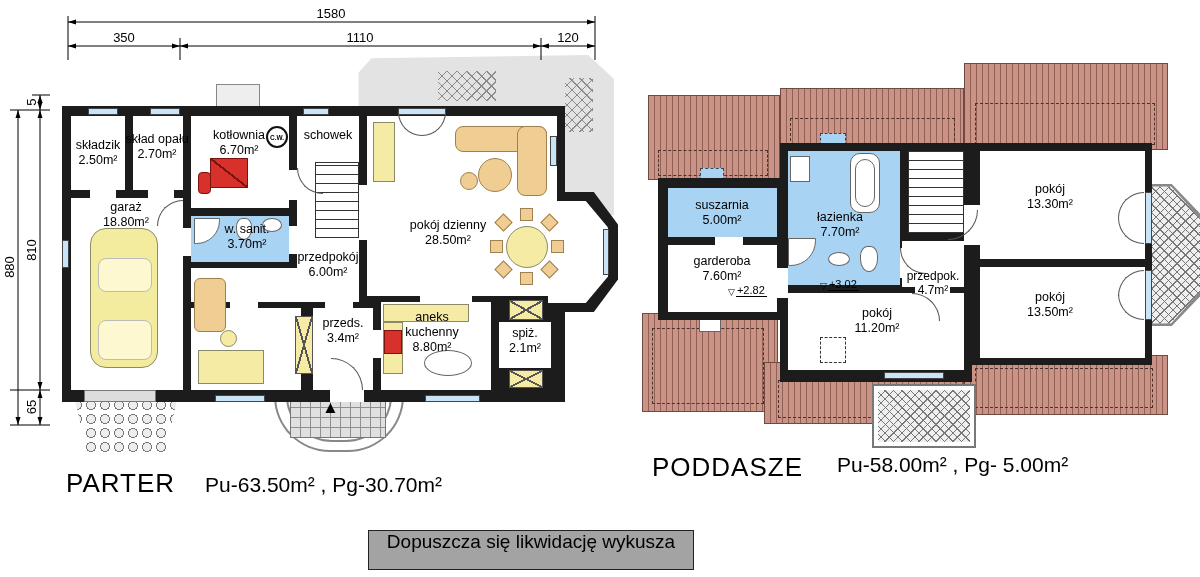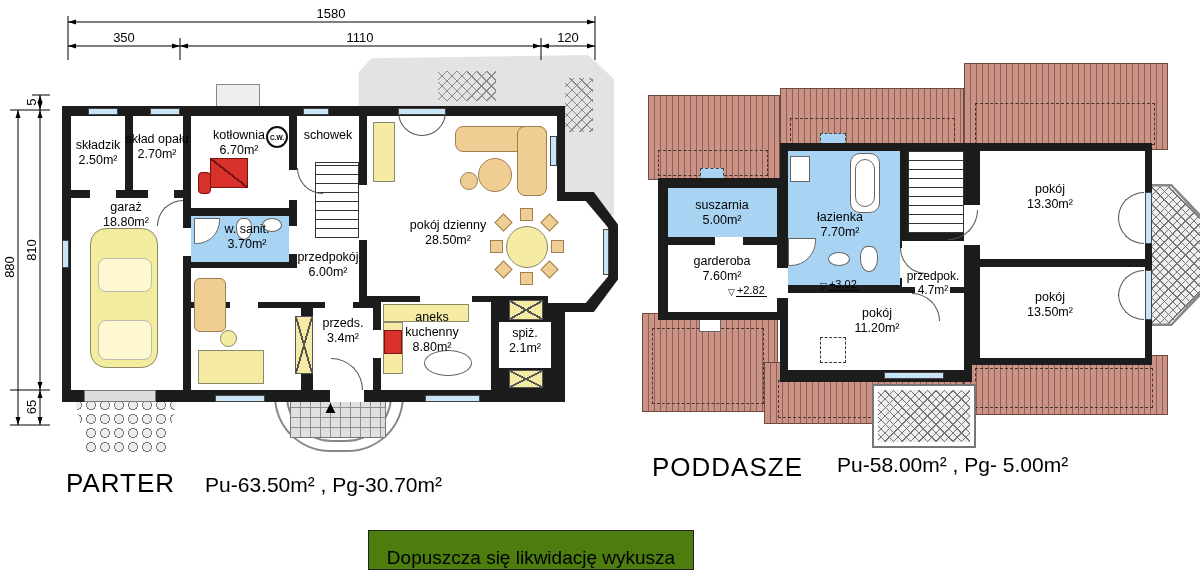--- a/index.html
+++ b/index.html
@@ -57,22 +57,22 @@
   .lvl .tri{font-size:9px;line-height:1;}
   .lvl .vtx{border-bottom:1px solid #000;padding:0 2px 0 1px;font-style:normal;}
   
   .cw{position:absolute;width:22px;height:22px;border:2px solid #111;border-radius:50%;
       display:flex;align-items:center;justify-content:center;font-size:6.5px;font-weight:bold;
       background:#fff;box-sizing:border-box;z-index:40;}
   
   .titlerow{position:absolute;display:flex;align-items:baseline;z-index:50;}
   .bigt{font-size:26px;letter-spacing:1px;}
   .sumt{font-size:21px;}
-  .capbox{position:absolute;border:1.5px solid #222;display:flex;align-items:flex-end;justify-content:center;
-          font-size:19px;z-index:50;background:#4d7c0f;}
+  .capbox{position:absolute;border:1.5px solid #222;display:flex;align-items:flex-start;justify-content:center;
+          font-size:19px;z-index:50;background:#a3a3a3;}
   svg text{font-family:"Liberation Sans",sans-serif;}
 </style>
 </head>
 <body>
 
 <div id="scene">
 
   <svg class="abs" style="left:0;top:6px;z-index:45" width="640" height="58">
     <defs>
         <marker id="mA" markerWidth="10" markerHeight="8" refX="8" refY="3" orient="auto-start-reverse">

